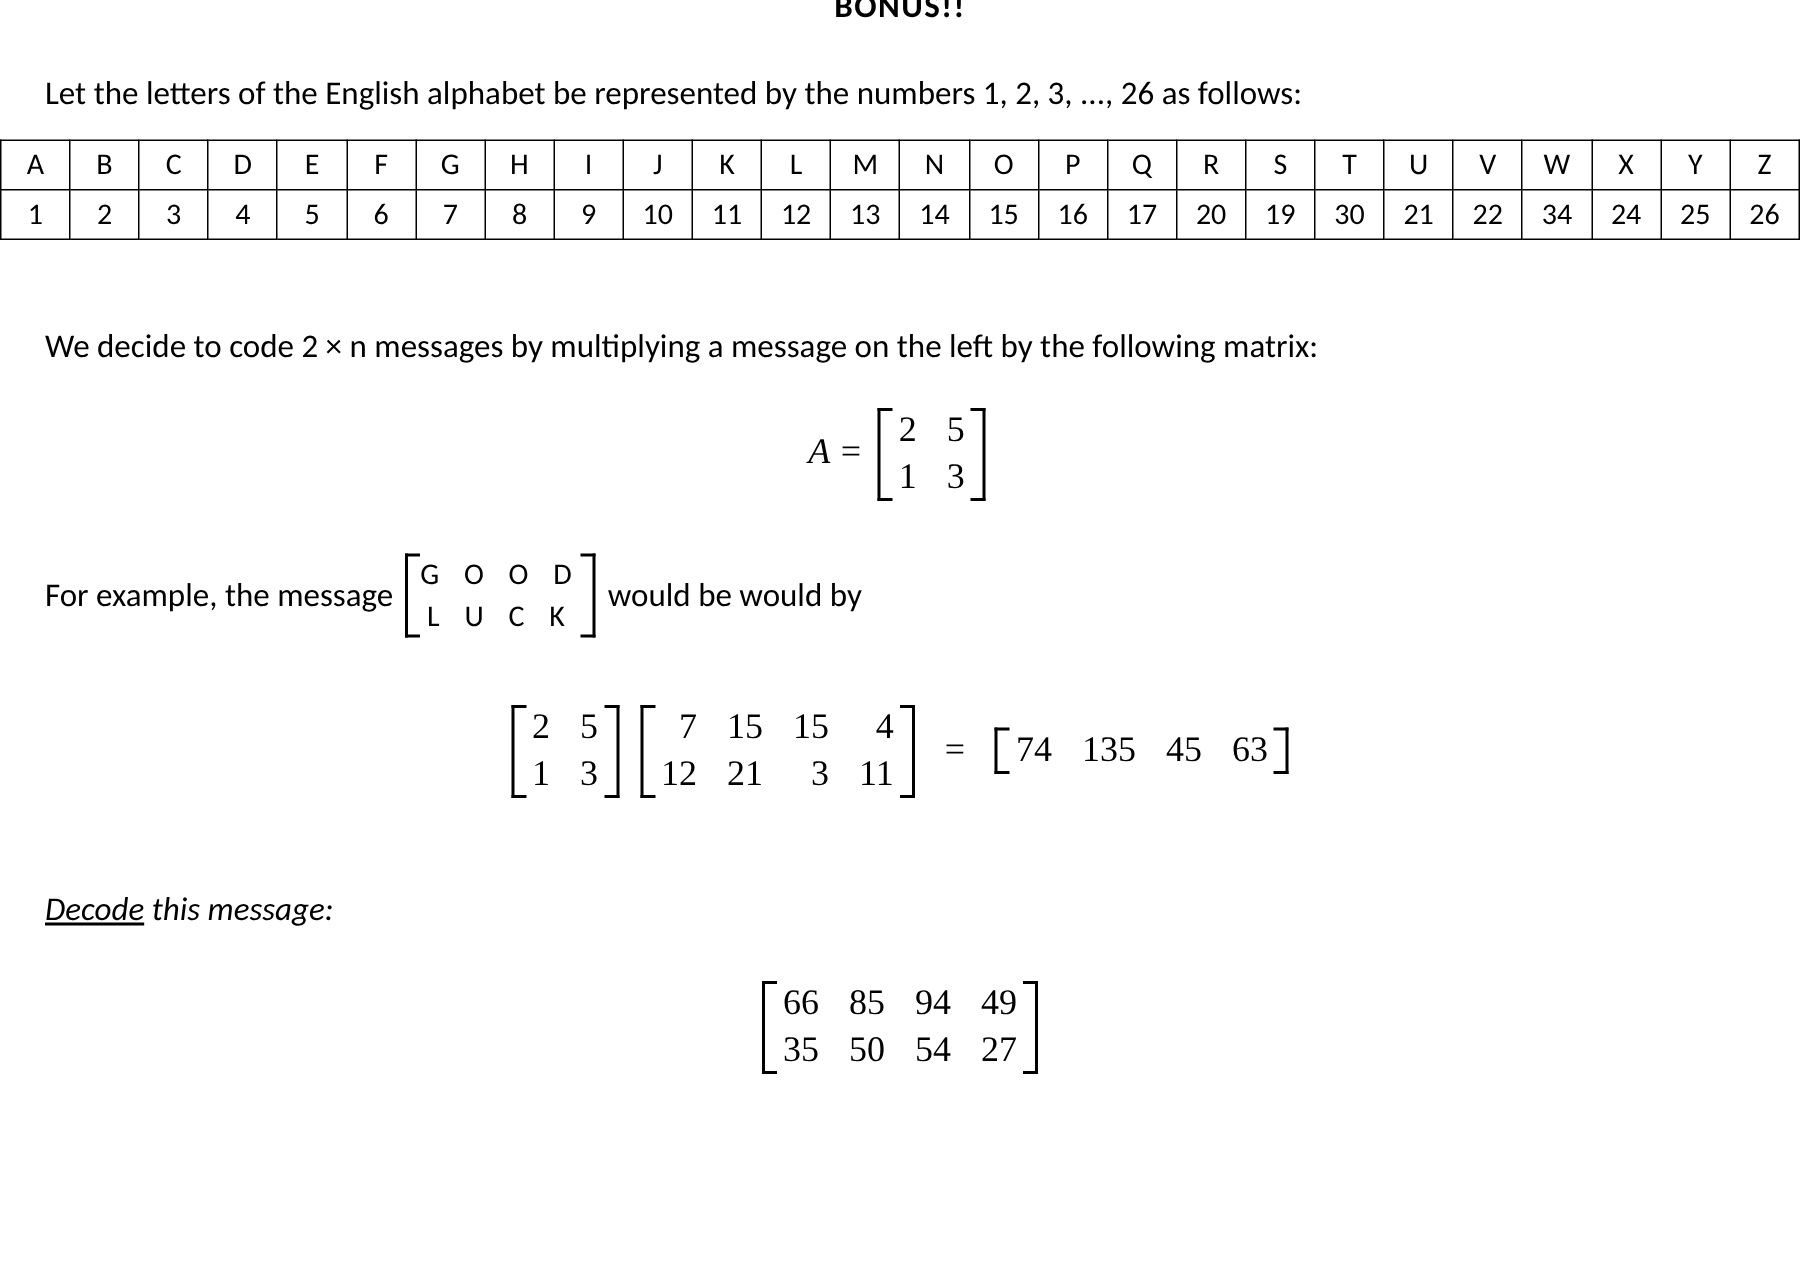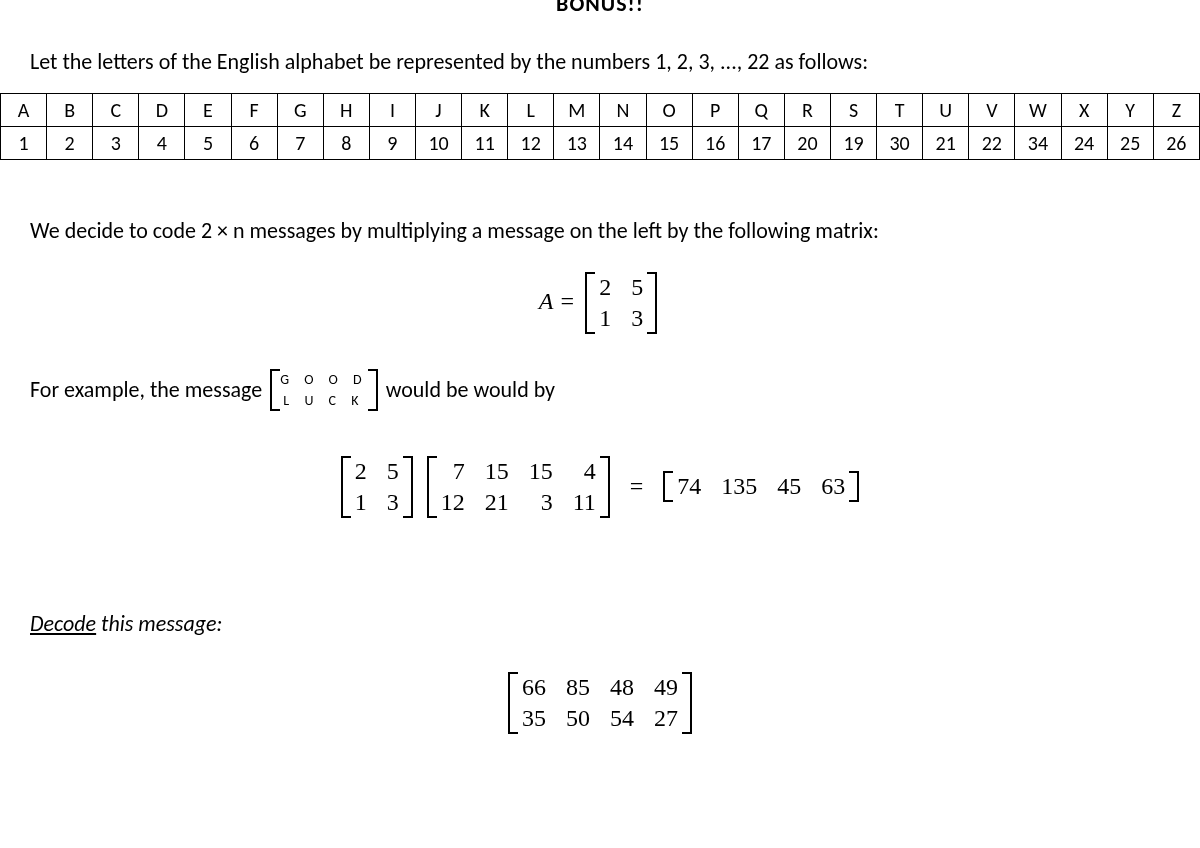--- a/index.html
+++ b/index.html
@@ -74,42 +74,42 @@
     }
     .inline-row {
       display: flex;
       align-items: center;
       margin: 35px 30px 0 30px;
     }
     .word-matrix-table td {
       padding: 2px 6px;
       text-align: center;
       font-family: Calibri, Arial, sans-serif;
-      font-size: 14px;
+      font-size: 20px;
       letter-spacing: 6px;
     }
     .decode-label {
-      margin: 92px 30px 0 30px;
+      margin: 60px 30px 0 30px;
       font-style: italic;
     }
     .decode-label .underline { text-decoration: underline; }
     .eqsign {
       display: inline-block;
       vertical-align: middle;
       margin: 0 10px;
       font-family: 'Cambria Math', 'Times New Roman', serif;
     }
   </style>
 </head>
 <body>
 
 <div class="bonus">BONUS!!</div>
 
 <div class="intro">
-  <div>Let the letters of the English alphabet be represented by the numbers 1, 2, 3, ..., 22 as follows:</div>
+  <div>Let the letters of the English alphabet be represented by the numbers 1, 2, 3, ..., 26 as follows:</div>
 </div>
 
 <table class="alpha-table">
   <tbody>
       <tr>
     <td>A</td>
         <td>B</td>
         <td>C</td>
         <td>D</td>
         <td>E</td>
@@ -257,21 +257,21 @@
   <span class="underline">Decode</span><span> this message:</span>
 </div>
 
 <div class="math-block" style="margin-top:35px;">
   <span class="matrix">
     <table class="matrix-table">
       <tbody>
           <tr>
             <td>66</td>
             <td>85</td>
-            <td>48</td>
+            <td>94</td>
             <td>49</td>
           </tr>
       <tr>
             <td>35</td>
             <td>50</td>
             <td>54</td>
             <td>27</td>
           </tr>
     </tbody>
       </table>

